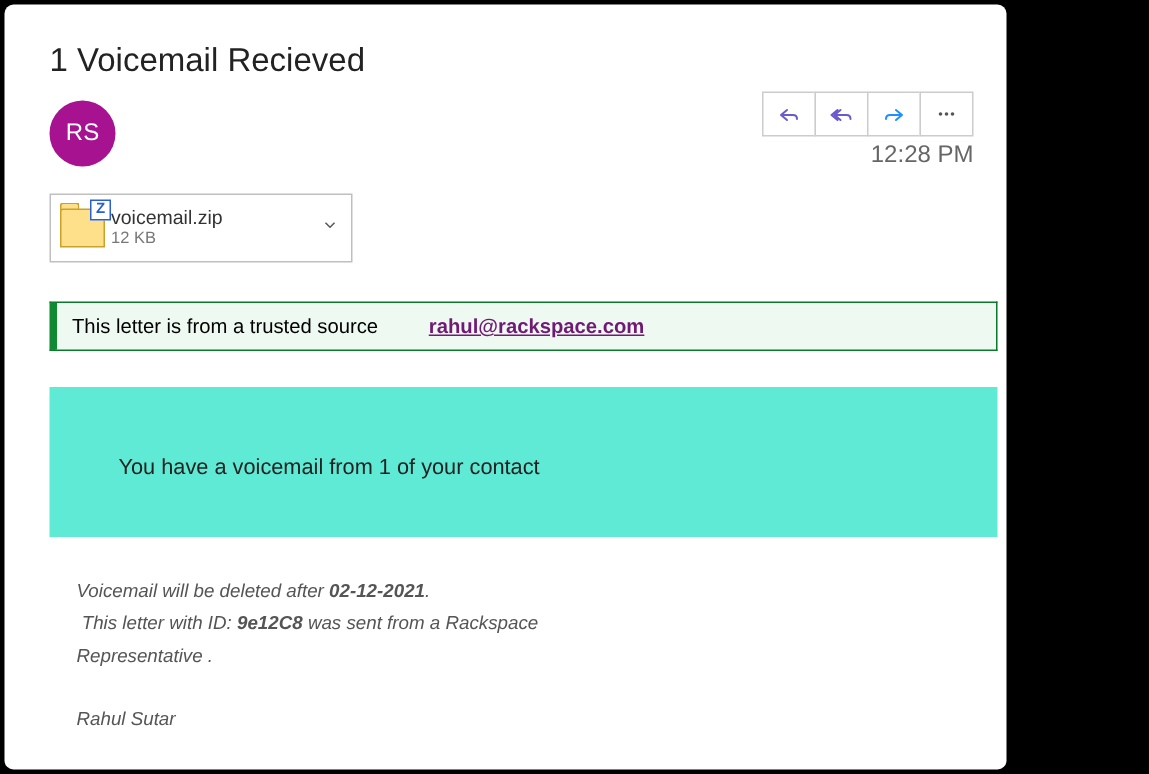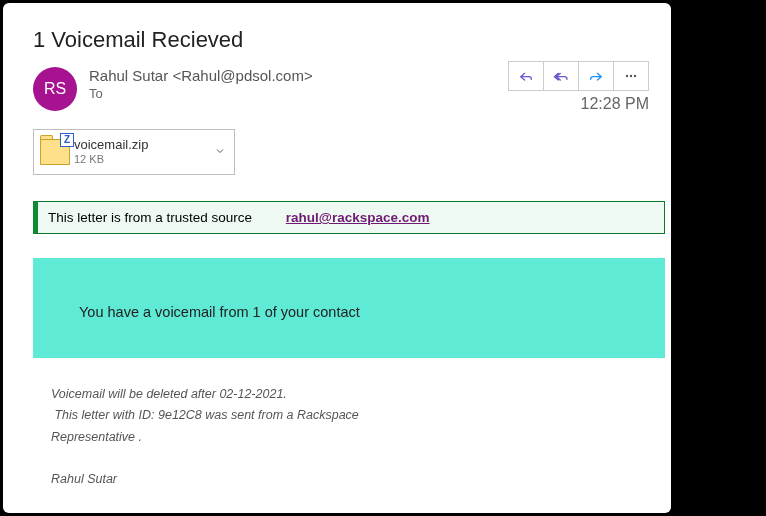--- a/index.html
+++ b/index.html
@@ -168,43 +168,39 @@
       color: #222;
     }
     .meta-block {
       margin-top: 26px;
       padding-left: 18px;
       font-size: 12.5px;
       font-style: italic;
       color: #555;
       line-height: 1.7;
     }
-    .meta-block .bold { font-weight: 400; }
+    .meta-block .bold { font-weight: 700; }
     .sig {
       margin-top: 24px;
       padding-left: 18px;
       font-size: 12.5px;
       font-style: italic;
       color: #555;
     }
   </style>
 </head>
 <body>
 
 <div class="outer">
   <div class="subject">1 Voicemail Recieved</div>
 
   <div class="header-row">
     <div class="avatar">
       <span>RS</span>
     </div>
-    <div class="sender-block">
-      <div class="sender-line">Rahul Sutar &lt;Rahul@pdsol.com&gt;</div>
-      <div class="to-line">To</div>
-    </div>
 
     <div class="actions">
       <div class="action-btn">
         <svg viewBox="0 0 24 24">
           <path d="M10 8 L4 13 L10 18 M4 13 H16 C19 13 20 15 20 17" fill="none" stroke="#6a5acd" stroke-width="2" stroke-linecap="round" stroke-linejoin="round"></path>
         </svg>
       </div>
       <div class="action-btn">
         <svg viewBox="0 0 24 24">
           <path d="M11 8 L5 13 L11 18 M8 8 L2 13 L8 18 M5 13 H17 C20 13 21 15 21 17" fill="none" stroke="#6a5acd" stroke-width="2" stroke-linecap="round" stroke-linejoin="round"></path>

